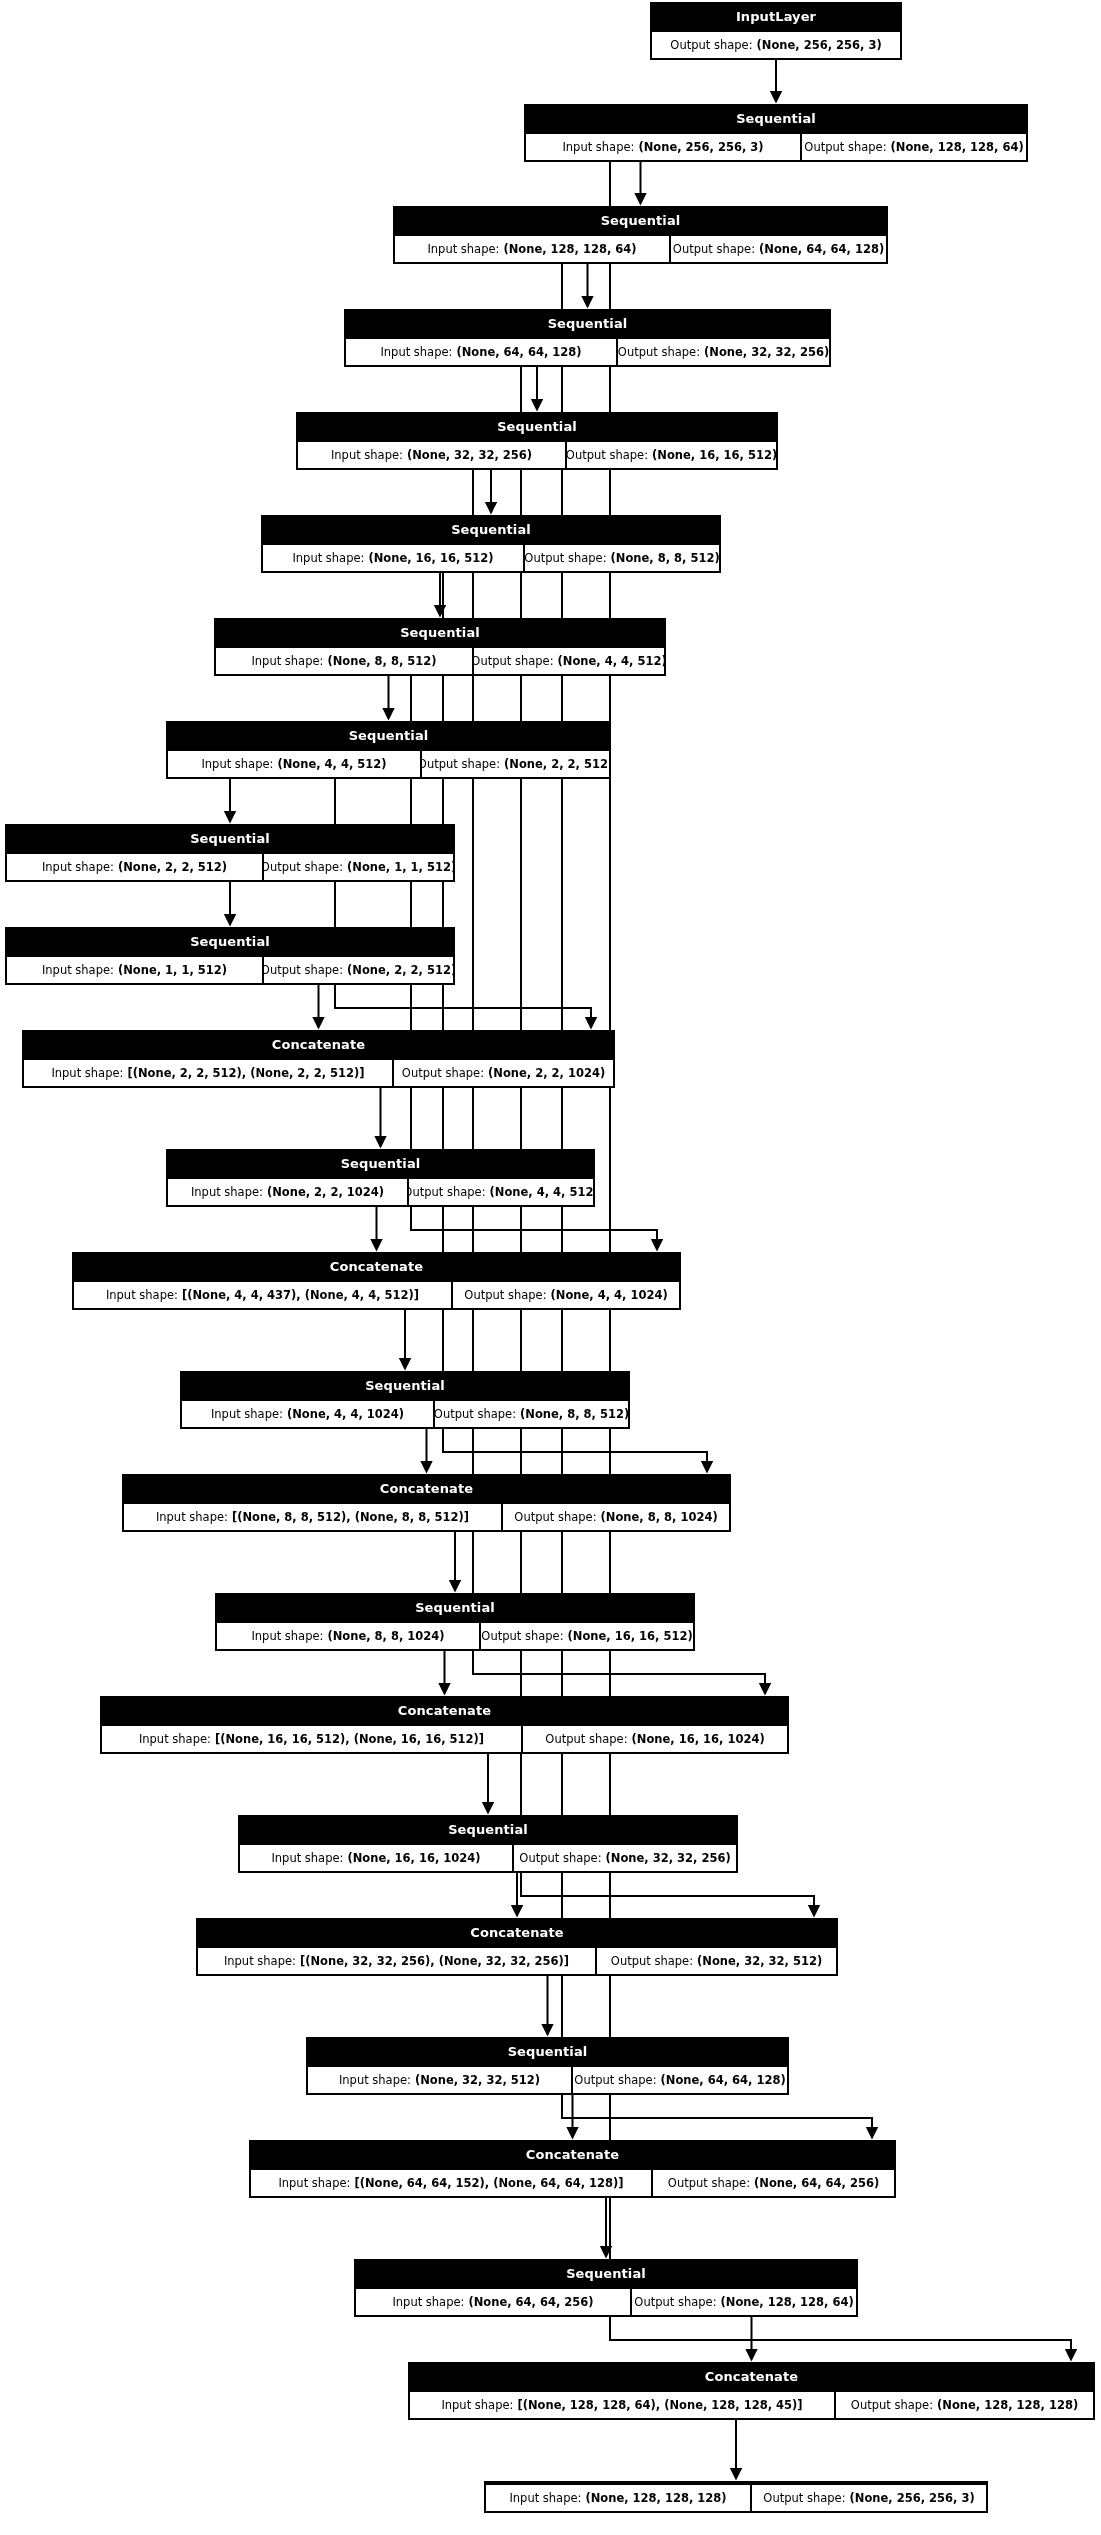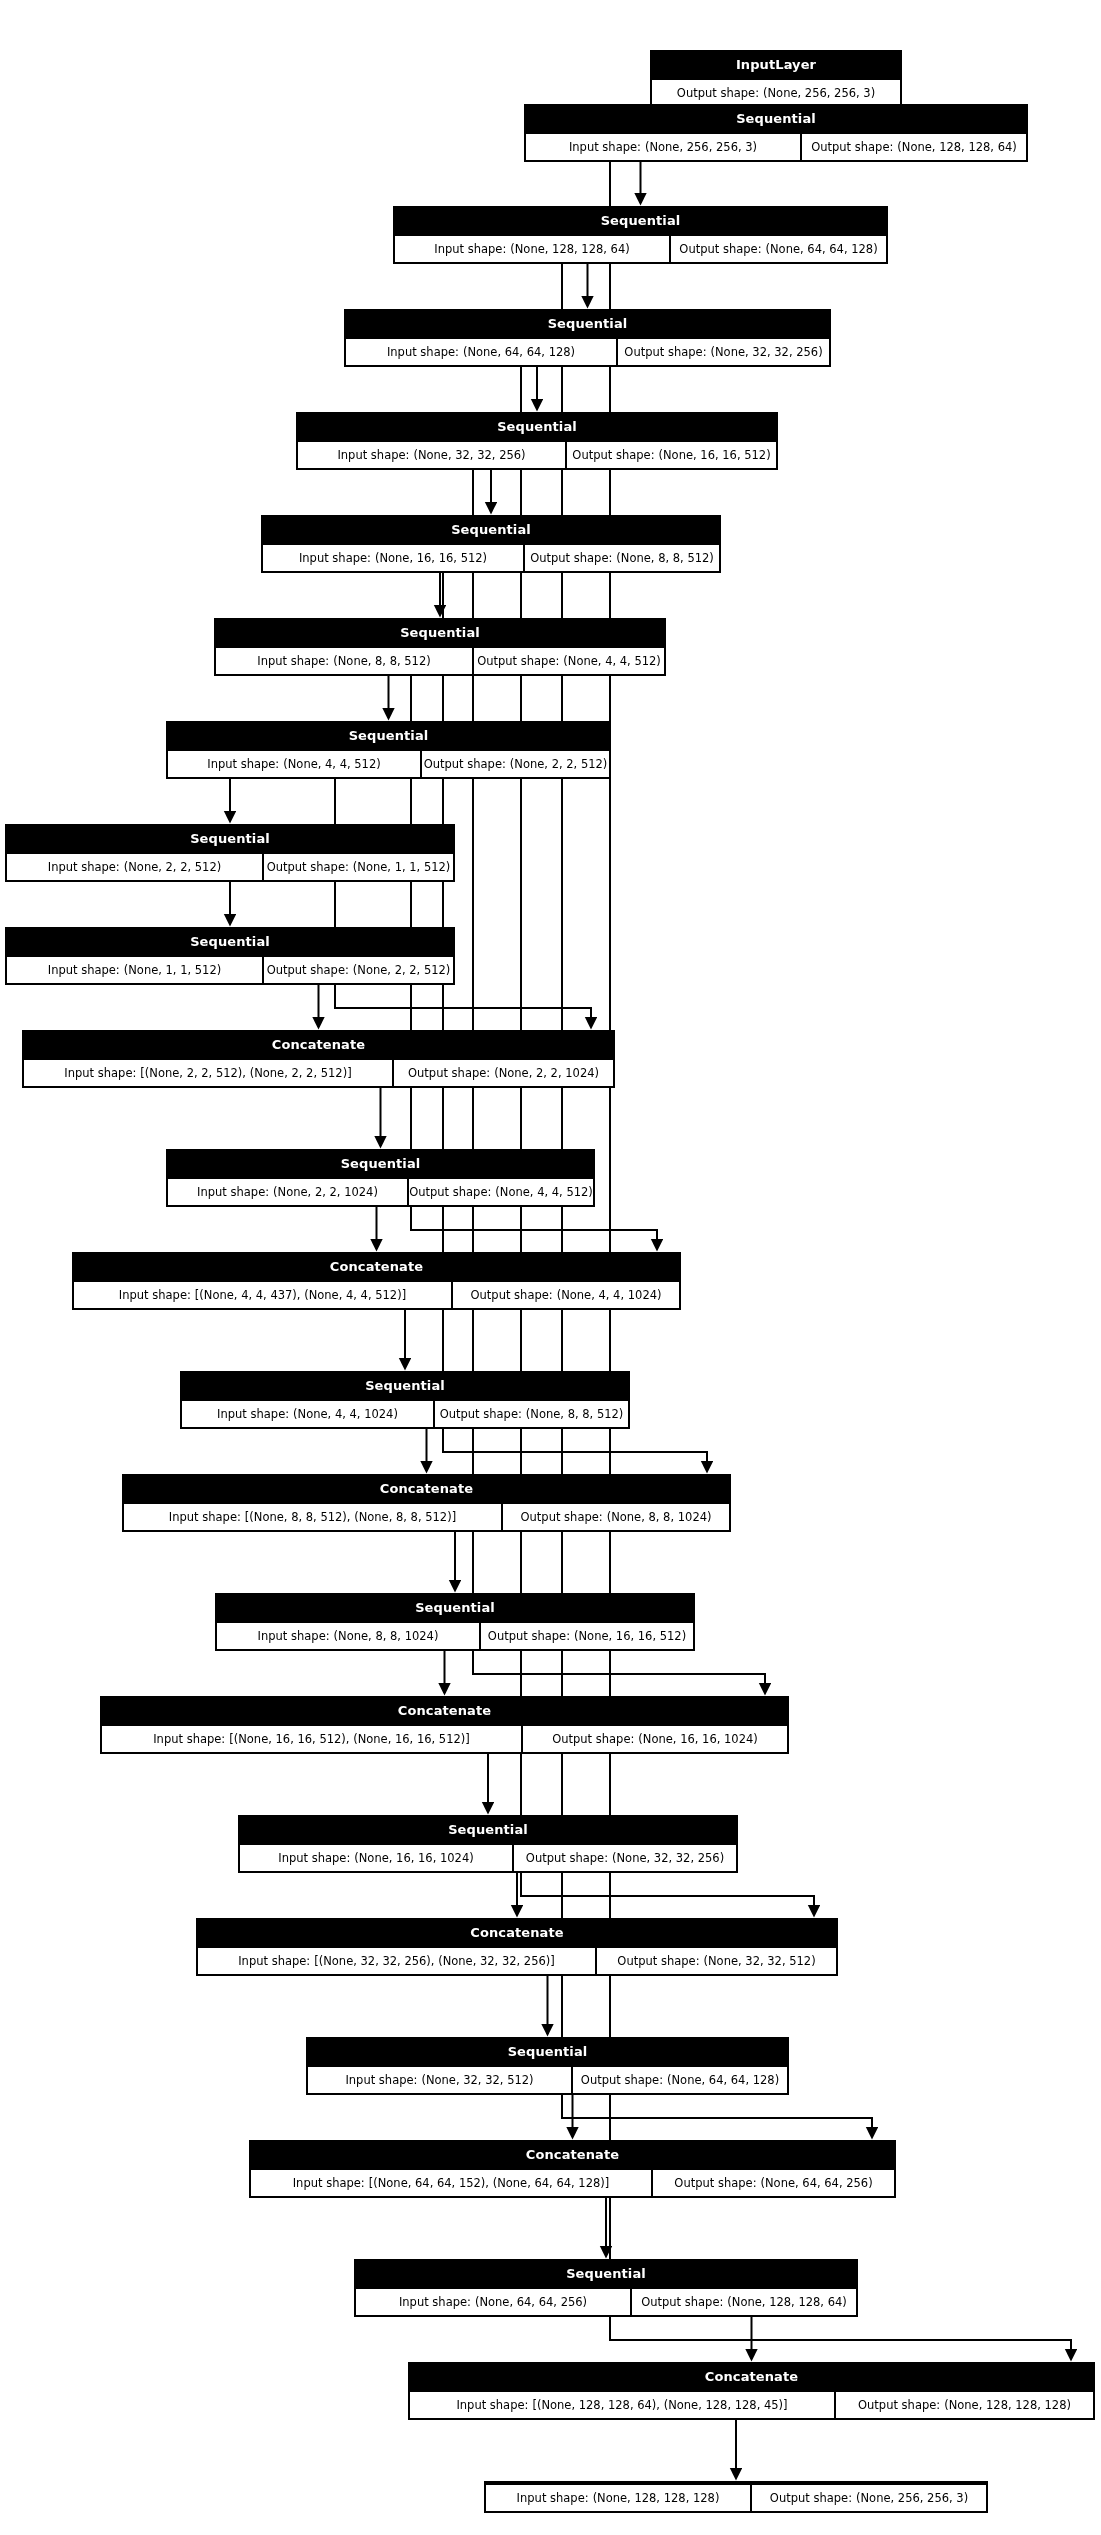--- a/index.html
+++ b/index.html
@@ -8,21 +8,21 @@
   #canvas{position:relative;width:1101px;height:2535px;background:#ffffff;overflow:hidden;}
   #edges{position:absolute;left:0;top:0;width:1101px;height:2535px;pointer-events:none;}
   .node{position:absolute;box-sizing:border-box;border:2px solid #000000;background:#ffffff;}
   .node-title{background:#000000;color:#ffffff;text-align:center;font-weight:bold;font-size:13px;
                line-height:26px;height:26px;letter-spacing:.1px;white-space:nowrap;overflow:hidden;}
   .node-body{display:flex;height:26px;border-top:2px solid #000000;background:#ffffff;}
   .cell{flex:1 1 auto;display:flex;align-items:center;justify-content:center;
         font-size:11.5px;color:#000000;white-space:nowrap;padding:11px 6px;overflow:hidden;}
   .cell + .cell{border-left:2px solid #000000;}
   .cell .lbl{font-weight:normal;}
-  .cell .val{font-weight:normal;margin-left:4px;}
+  .cell .val{font-weight:bold;margin-left:4px;}
   .node-body.single .cell{flex:1 1 100%;}
 </style>
 </head>
 <body>
 
 <div id="canvas">
   <svg id="edges" xmlns="http://www.w3.org/2000/svg">
     <defs>
       <marker id="arrowhead" markerWidth="9" markerHeight="9" refX="5.2" refY="3.2" orient="auto" markerUnits="strokeWidth">
         <path d="M0,0 L6.4,3.2 L0,6.4 z" fill="#000000"></path>
@@ -55,21 +55,21 @@
         <path d="M335,775 L335,775 L335,1008 L591,1008 L591,1027" fill="none" stroke="#000000" stroke-width="2" marker-end="url(#arrowhead)"></path>
         <path d="M411,672 L411,672 L411,1230 L657,1230 L657,1249" fill="none" stroke="#000000" stroke-width="2" marker-end="url(#arrowhead)"></path>
         <path d="M443,569 L443,569 L443,1452 L707,1452 L707,1471" fill="none" stroke="#000000" stroke-width="2" marker-end="url(#arrowhead)"></path>
         <path d="M473,466 L473,466 L473,1674 L765,1674 L765,1693" fill="none" stroke="#000000" stroke-width="2" marker-end="url(#arrowhead)"></path>
         <path d="M521,363 L521,363 L521,1896 L814,1896 L814,1915" fill="none" stroke="#000000" stroke-width="2" marker-end="url(#arrowhead)"></path>
         <path d="M562,260 L562,260 L562,2118 L872,2118 L872,2137" fill="none" stroke="#000000" stroke-width="2" marker-end="url(#arrowhead)"></path>
         <path d="M610,158 L610,158 L610,2340 L1071,2340 L1071,2359" fill="none" stroke="#000000" stroke-width="2" marker-end="url(#arrowhead)"></path>
       </g>
   </svg>
   <div id="nodes">
-      <div class="node" style="left: 650px; top: 2px; width: 252px; margin-top: 48px;">
+      <div class="node" style="left: 650px; top: 2px; width: 252px;">
         <div class="node-title">InputLayer</div>
         <div class="node-body single">
           <div class="cell">
             <span class="lbl">Output shape:</span>
             <span class="val">(None, 256, 256, 3)</span>
           </div>
         </div>
       </div>
       <div class="node" style="left: 524px; top: 104px; width: 504px;">
         <div class="node-title">Sequential</div>

